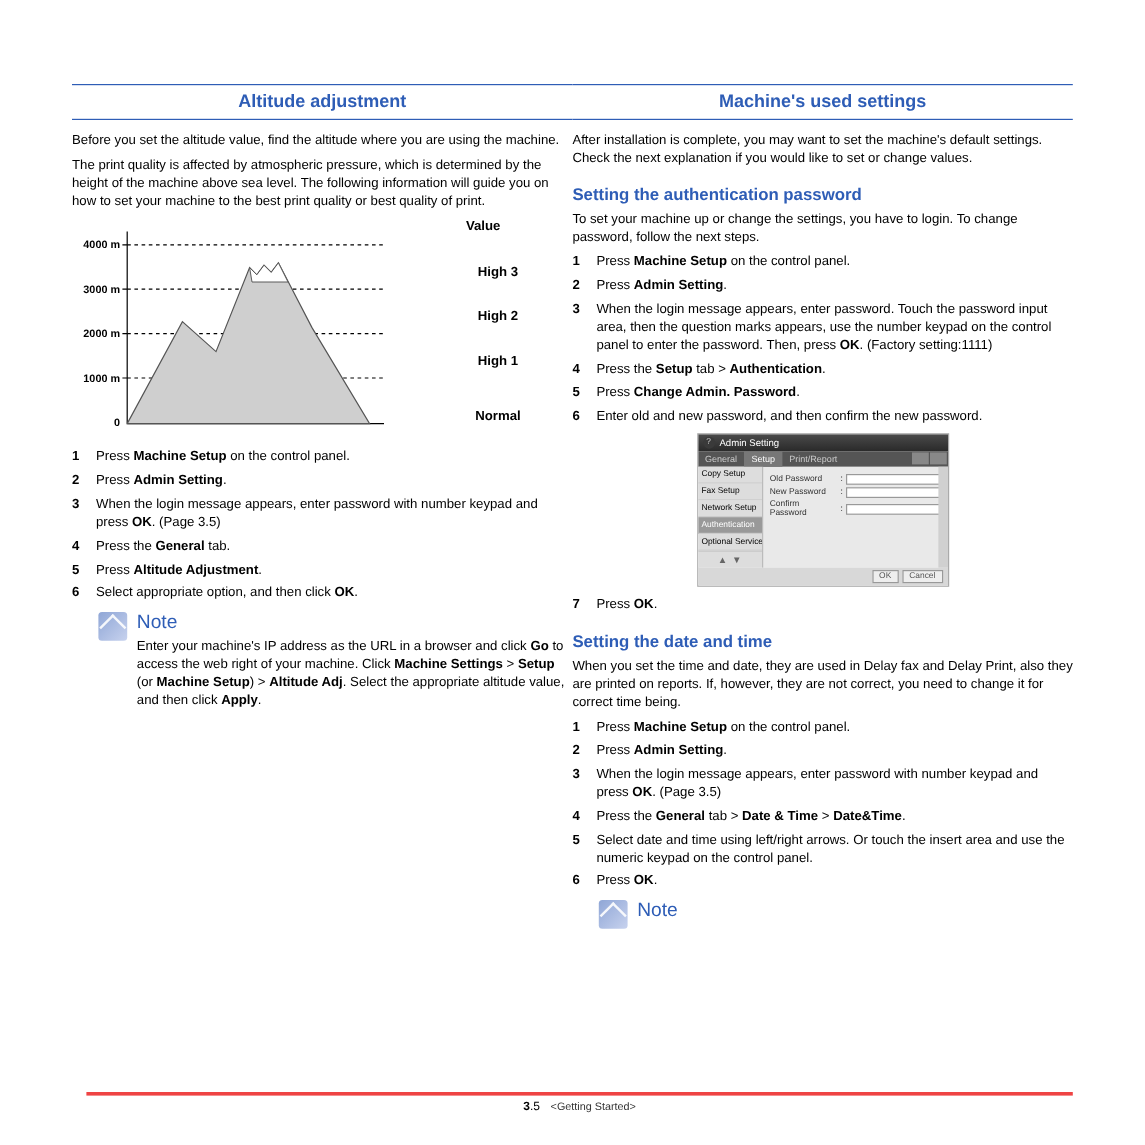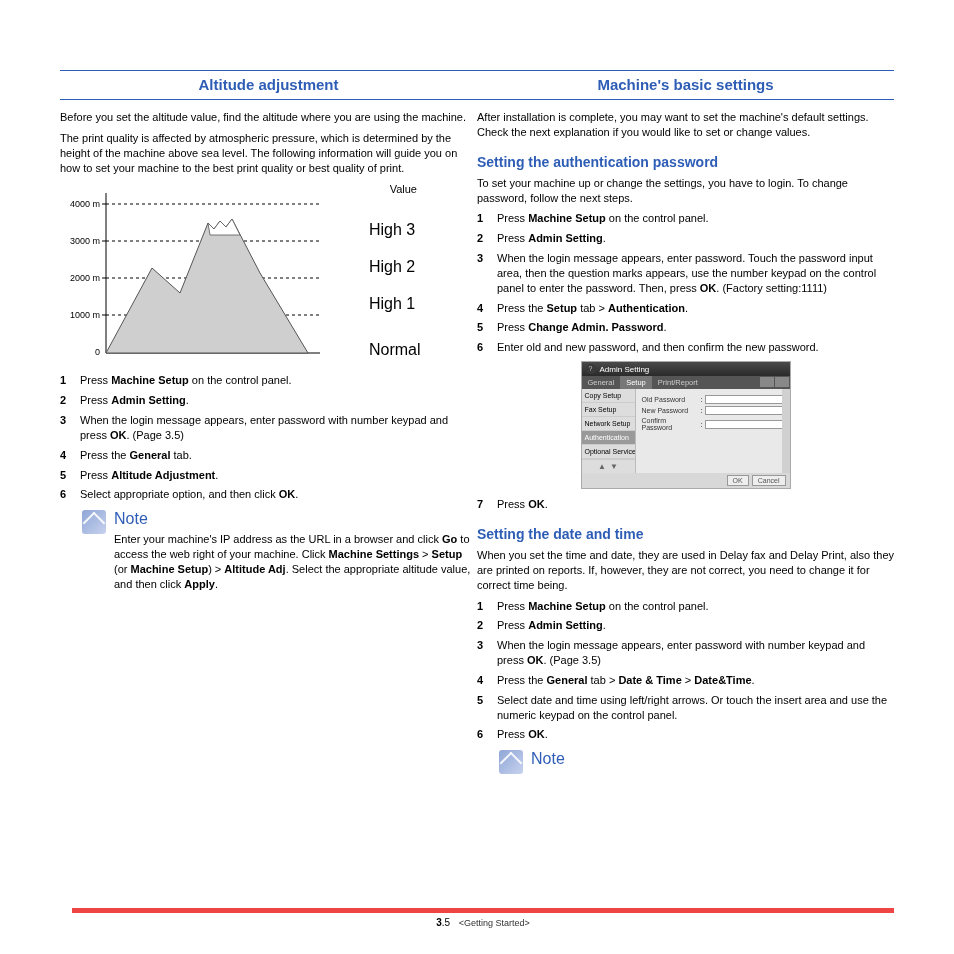--- a/index.html
+++ b/index.html
@@ -44,24 +44,24 @@
     border-radius:3px; position:relative;
   }
   .note-icon::after{
     content:""; position:absolute; left:4px; top:5px; width:14px; height:14px;
     border:2px solid #fff; border-left:none; border-bottom:none;
     transform:rotate(-45deg); opacity:.9;
   }
   .note-content .note-title { color:#2e5db6; font-weight:normal; margin-bottom:4px; font-size:16px;}
   .note-content .note-body { line-height:1.35; }
   
-  .chart { position: relative; height: 180px; margin: 8px 0 10px 0; }
+  .chart { position: relative; height: 180px; margin: 8px 0 10px 0; font-weight: bold; }
   .chart svg { position:absolute; left:0; top:0; }
   .chart .value-title { position:absolute; right:60px; top:0; font-size:11px; }
-  .chart .lvl { position:absolute; right:48px; width:60px; text-align:left; font-size:16px; }
+  .chart .lvl { position:absolute; right:32px; width:60px; text-align:center; font-size:11px; }
   
   .panel { width: 210px; margin: 5px auto 8px auto; font-size:8px; border:1px solid #aaa; }
   .panel .titlebar { background: linear-gradient(#4a4a4a,#2a2a2a); color:#fff; padding:2px 4px; display:flex; align-items:center; gap:4px; }
   .panel .titlebar .q { width:10px;height:10px;border-radius:50%;background:#3a3a3a;color:#ccc;text-align:center;line-height:10px;font-size:7px;}
   .panel .tabs { display:flex; background:#555; }
   .panel .tabs .tab { padding:2px 6px; color:#ccc; font-size:7.5px; }
   .panel .tabs .tab.active { background:#777; color:#fff;}
   .panel .tabs .spacer{flex:1}
   .panel .tabs .btns{display:flex;gap:1px;padding:1px;}
   .panel .tabs .btns span{width:14px;height:10px;background:#888;display:block;}
@@ -75,21 +75,21 @@
   .panel .row{display:flex;align-items:center;margin:2px 0;gap:3px;}
   .panel .row label{width:56px;font-size:7px;color:#333;}
   .panel .row .colon{font-size:7px;}
   .panel .row .field{height:9px;flex:1;background:#fff;border:1px solid #999;}
   .panel .scroll{position:absolute;right:0;top:0;bottom:0;width:8px;background:#d0d0d0;}
   .panel .footer{background:#d8d8d8;padding:2px 4px;display:flex;justify-content:flex-end;gap:3px;}
   .panel .footer .btn{border:1px solid #999;background:#eee;padding:1px 5px;font-size:7px;color:#555;}
   
   .page-footer{
     position:absolute; bottom:26px; left:72px; right:60px;
-    border-top:5px solid #ef4444; text-align:center; padding-top:4px; font-size:10px;
+    border-top:3px solid #ef4444; text-align:center; padding-top:4px; font-size:10px;
   }
   .page-footer .pn b{font-weight:bold;}
   .page-footer .sect{font-size:9px;color:#333;margin-left:6px;}
 </style>
 </head>
 <body>
 
 <div class="columns">
 
   <div class="col">
@@ -162,21 +162,21 @@
       <div class="note-content">
         <div class="note-title">Note</div>
         <div class="note-body">
           <span>Enter your machine's IP address as the URL in a browser and click </span><b>Go</b><span> to access the web right of your machine. Click </span><b>Machine Settings</b><span> &gt; </span><b>Setup</b><span> (or </span><b>Machine Setup</b><span>) &gt; </span><b>Altitude Adj</b><span>. Select the appropriate altitude value, and then click </span><b>Apply</b><span>.</span>
         </div>
       </div>
     </div>
   </div>
 
   <div class="col">
-    <h2 class="section">Machine's basic settings</h2>
+    <h2 class="section">Machine's used settings</h2>
     <p class="body">After installation is complete, you may want to set the machine's default settings. Check the next explanation if you would like to set or change values.</p>
 
     <h3 class="subhead">Setting the authentication password</h3>
     <p class="body">To set your machine up or change the settings, you have to login. To change password, follow the next steps.</p>
     <ol class="steps" id="auth-steps">
         <li>
           <span class="num">1</span>
           <span class="txt">Press <b>Machine Setup</b> on the control panel.</span>
         </li>
         <li>

